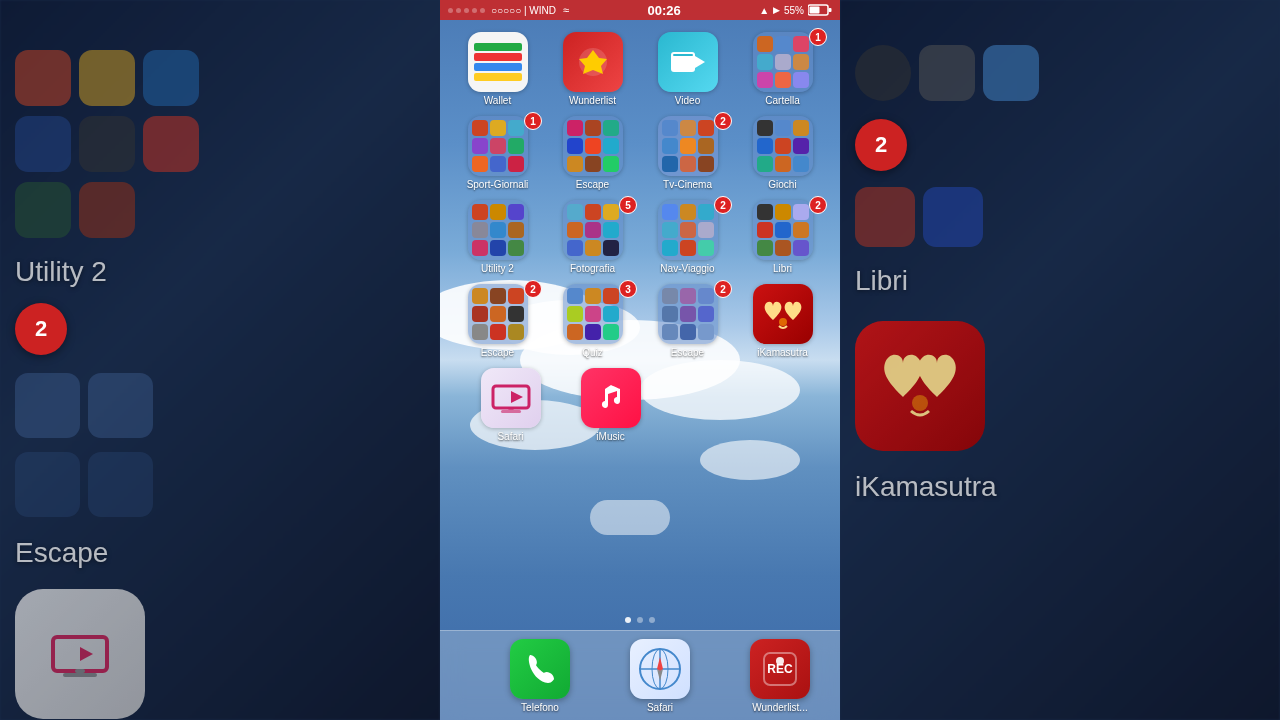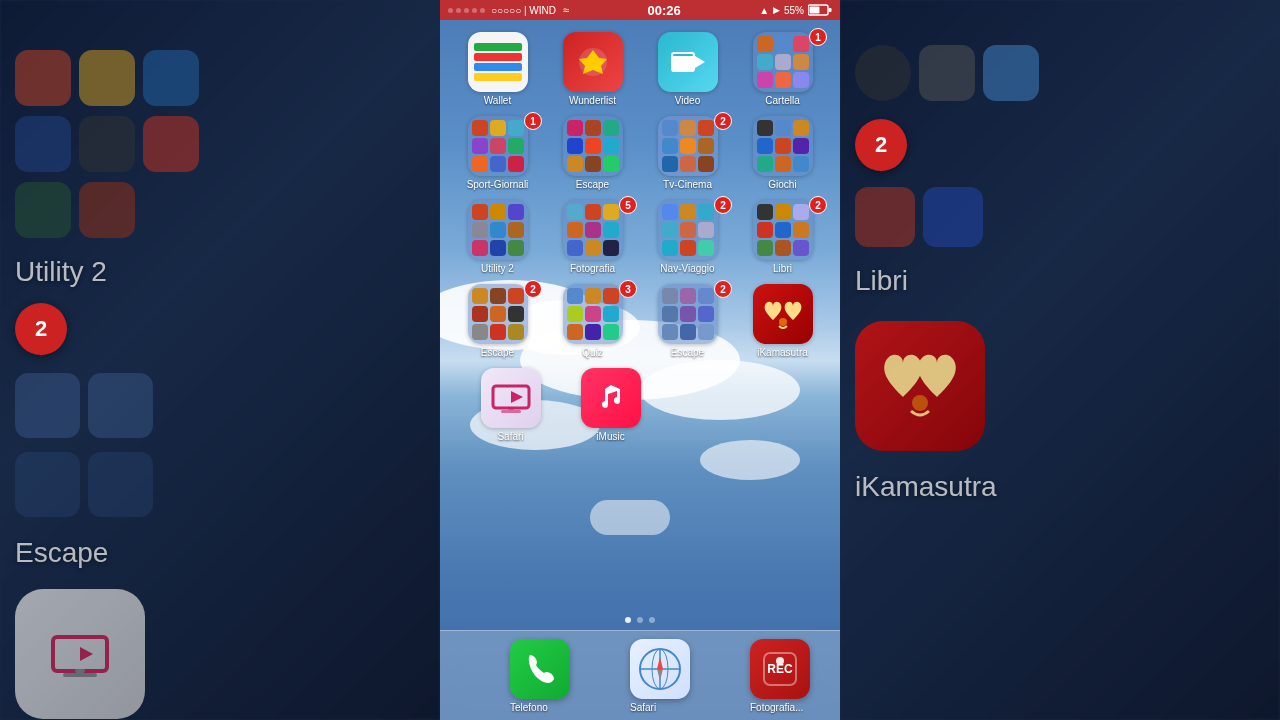--- a/index.html
+++ b/index.html
@@ -177,21 +177,21 @@
       background: rgba(180,200,220,0.4);
       backdrop-filter: blur(10px);
       border-top: 0.5px solid rgba(255,255,255,0.3);
       display: flex;
       align-items: center;
       justify-content: space-around;
       padding: 0 20px;
     }
     .dock-item {
       display: flex; flex-direction: column;
-      gap: 3px; margin-left: 40px;
+      align-items: center; gap: 3px; margin-left: 40px;
     }
     .dock-icon {
       width: 60px; height: 60px;
       border-radius: 13px;
       overflow: hidden;
       box-shadow: 0 2px 6px rgba(0,0,0,0.3);
     }
     .dock-label {
       font-size: 10px; color: white;
       text-shadow: 0 1px 2px rgba(0,0,0,0.7);
@@ -636,21 +636,21 @@
     <div class="dock-item">
       <div class="dock-icon" style="background:linear-gradient(135deg,#cc2222,#aa1111);">
         <div style="width:100%;height:100%;display:flex;align-items:center;justify-content:center;">
           <svg width="44" height="44" viewBox="0 0 44 44">
             <rect x="6" y="6" width="32" height="32" rx="6" fill="none" stroke="white" stroke-width="2" opacity="0.4"></rect>
             <text x="22" y="26" text-anchor="middle" fill="white" font-size="12" font-weight="bold">REC</text>
             <circle cx="22" cy="14" r="4" fill="white" opacity="0.9"></circle>
           </svg>
         </div>
       </div>
-      <span class="dock-label">Fotografia...</span>
+      <span class="dock-label">Wunderlist...</span>
     </div>
   </div>
 </div>
 
 <div class="side-panel">
   <div class="side-panel-bg"></div>
   <div class="side-panel-content">
     <div style="display:flex; gap:8px; margin-top:25px; opacity:0.5;">
       <div class="ghost-icon" style="background:#333; border-radius:50%;"></div>
       <div class="ghost-icon" style="background:#555;"></div>

